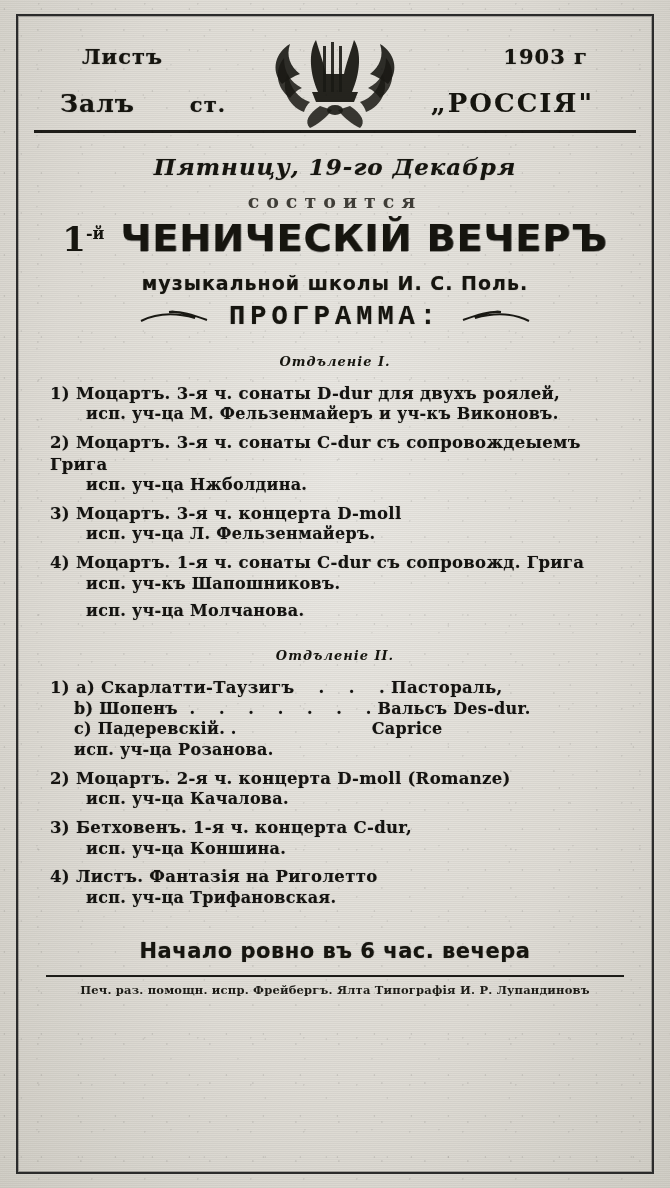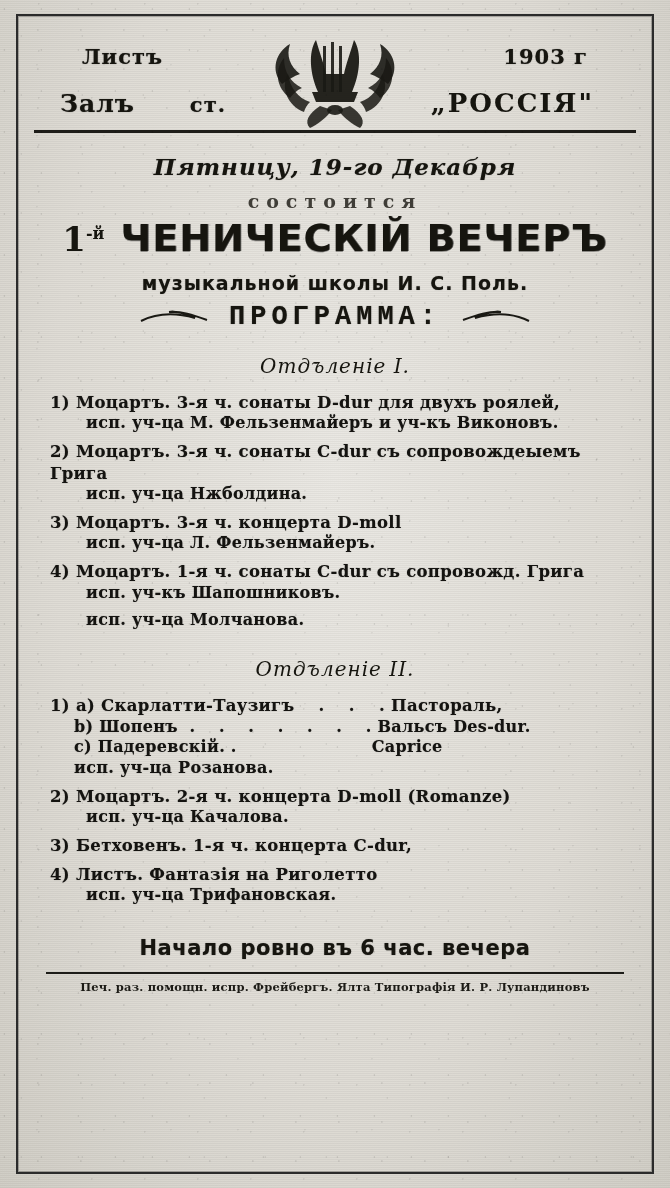--- a/index.html
+++ b/index.html
@@ -161,22 +161,22 @@
     text-shadow: 0 0 1px rgba(0,0,0,0.5);
   }
   .flourish {
     width: 72px;
     height: 16px;
   }
 
   
   .section-title {
     font-style: italic;
-    font-weight: normal;
-    font-size: 20px;
+    font-weight: bold;
+    font-size: 13px;
     letter-spacing: 1px;
     margin: 22px 0 14px 0;
   }
   .section-title.second {
     margin-top: 26px;
   }
   .items {
     text-align: left;
     padding-left: 16px;
     padding-right: 6px;
@@ -340,20 +340,21 @@
         <div class="line sub2">b) Шопенъ  .    .    .    .    .    .    . Вальсъ Des-dur.</div>
         <div class="line sub2">c) Падеревскiй. .                       Caprice</div>
         <div class="line sub2">исп. уч-ца Розанова.</div>
       </div>
       <div class="item">
         <div class="line">2) Моцартъ. 2-я ч. концерта D-moll (Romanze)</div>
         <div class="line sub">исп. уч-ца Качалова.</div>
       </div>
       <div class="item">
         <div class="line">3) Бетховенъ. 1-я ч. концерта C-dur,</div>
+        <div class="line sub">исп. уч-ца Коншина.</div>
       </div>
       <div class="item">
         <div class="line">4) Листъ. Фантазiя на Риголетто</div>
         <div class="line sub">исп. уч-ца Трифановская.</div>
       </div>
     </div>
 
     <div class="start-line">Начало ровно въ 6 час. вечера</div>
     <hr class="bottom-rule">
     <div class="imprint">Печ. раз. помощн. испр. Фрейбергъ. Ялта Типографiя И. Р. Лупандиновъ</div>

